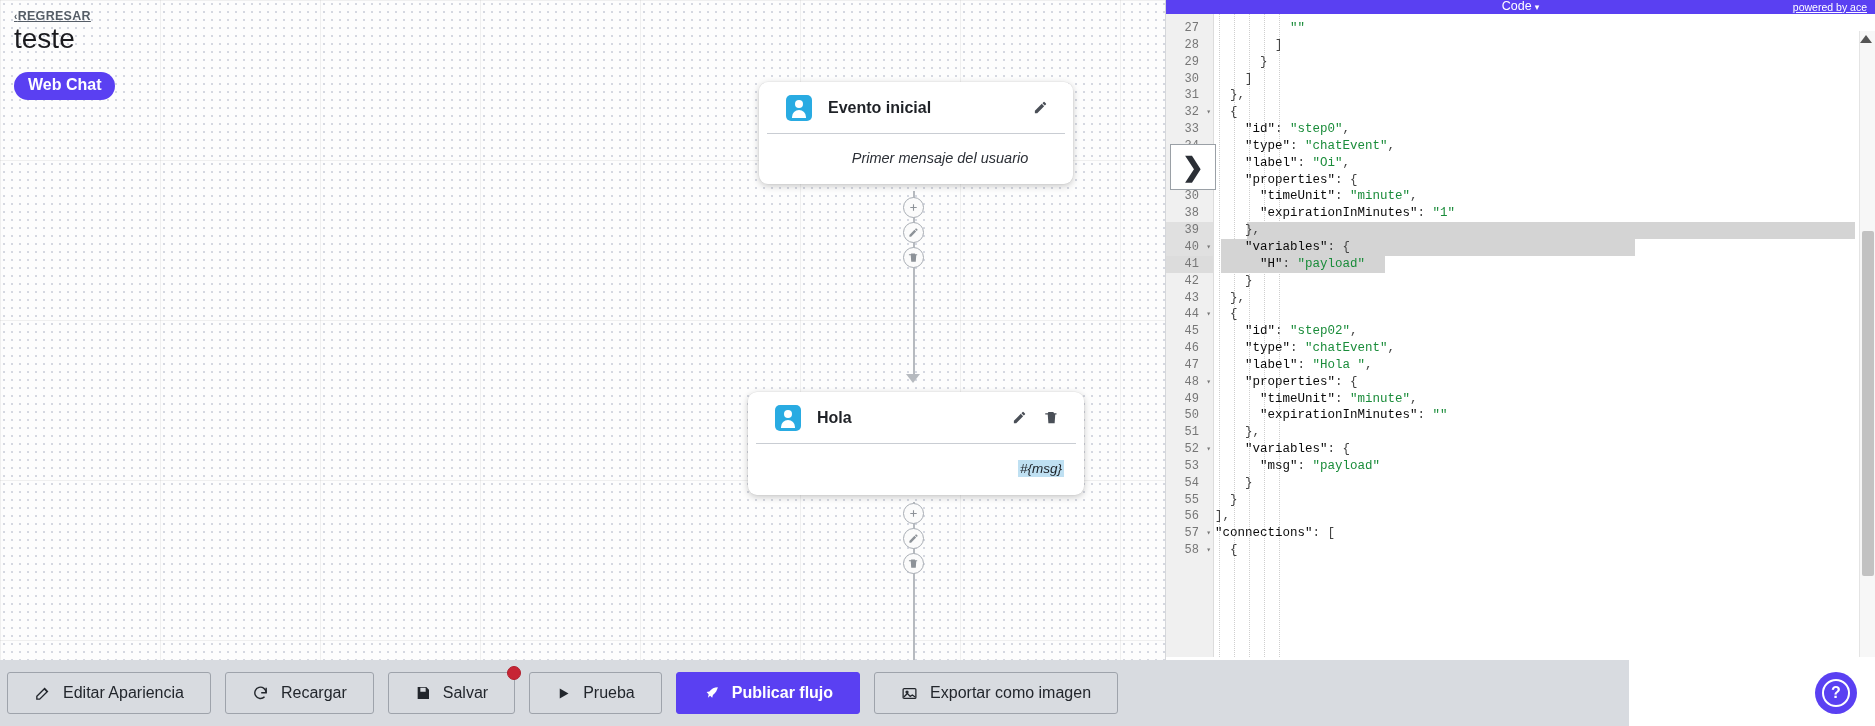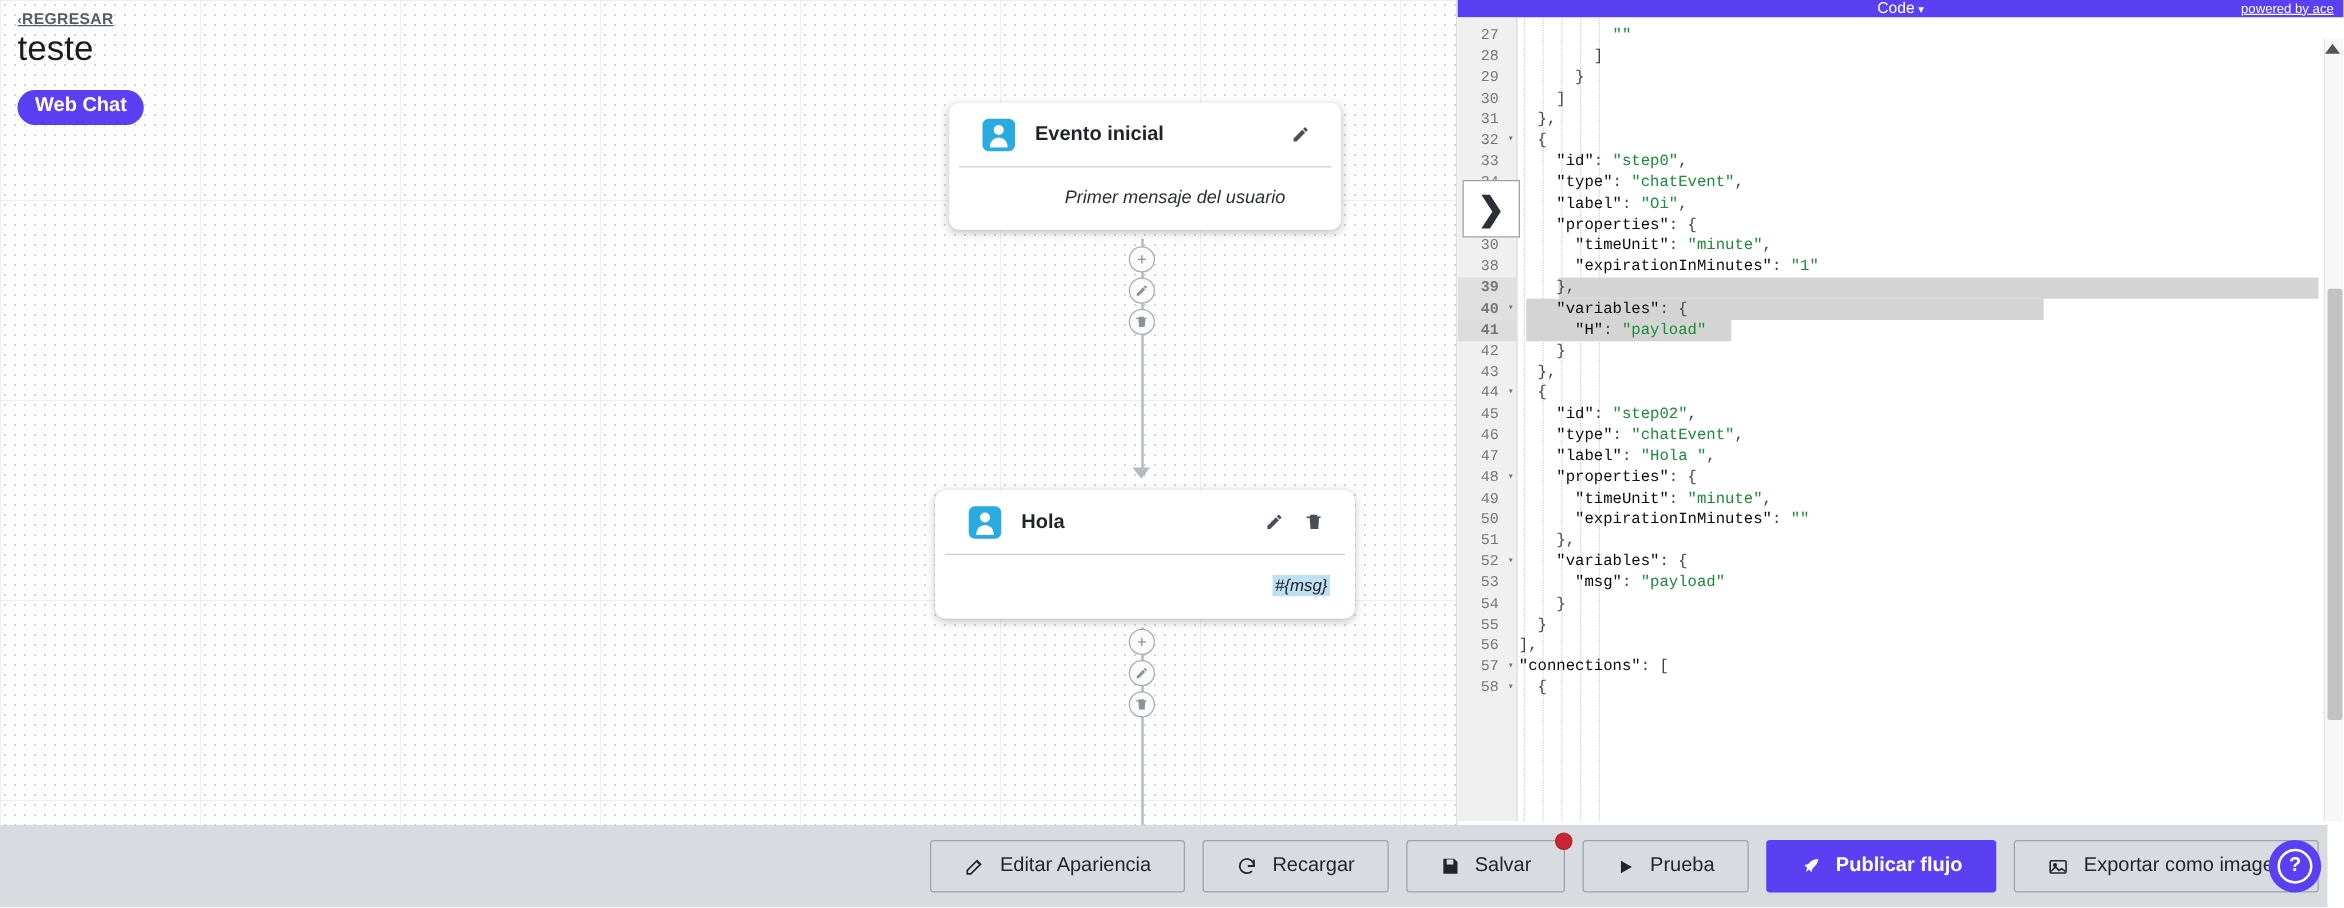--- a/index.html
+++ b/index.html
@@ -166,21 +166,21 @@
   #gutter {
     position: absolute; left: 0; top: 0; bottom: 0; width: 48px;
     background: #f0f0f0; border-right: 1px solid #dcdcdc;
     text-align: right; padding-top: 6px;
   }
   .gutter-line {
     height: 16.85px; line-height: 16.85px;
     padding-right: 14px; color: #767676; font-size: 12px;
     position: relative; white-space: nowrap;
   }
-  .gutter-line.sel { background: #e0e0e0; font-weight: bold; }
+  .gutter-line.sel { background: #e0e0e0; }
   .gutter-line.active { background: #dcdcdc; }
   .gutter-line .fold {
     position: absolute; right: 2px; top: 0; font-size: 8px; color: #777;
   }
   #code-lines {
     position: absolute; left: 49px; top: 0; right: 20px; bottom: 0;
     padding-top: 6px; overflow: hidden;
   }
   .code-line {
     height: 16.85px; line-height: 16.85px;
@@ -231,23 +231,23 @@
     z-index: 5;
   }
   #fold-box .chev {
     font-size: 26px; color: #2b2f36; font-weight: 700;
     font-family: "Liberation Sans", sans-serif; line-height: 1;
   }
 
   
   #toolbar {
     position: absolute; left: 0; bottom: 0;
-    width: 1862px; height: 66px;
+    width: 1629px; height: 66px;
     background: #d8dbe0;
-    display: flex; align-items: center; justify-content: flex-end;
+    display: flex; align-items: center; justify-content: flex-start;
     gap: 0px;
   }
   .tb-btn {
     position: relative;
     height: 42px; min-width: 60px;
     display: inline-flex; align-items: center; justify-content: center;
     gap: 12px;
     padding: 0 26px; margin: 0 7px;
     border: 1px solid #9ea3ab; border-radius: 3px;
     background: transparent; color: #22262c;

